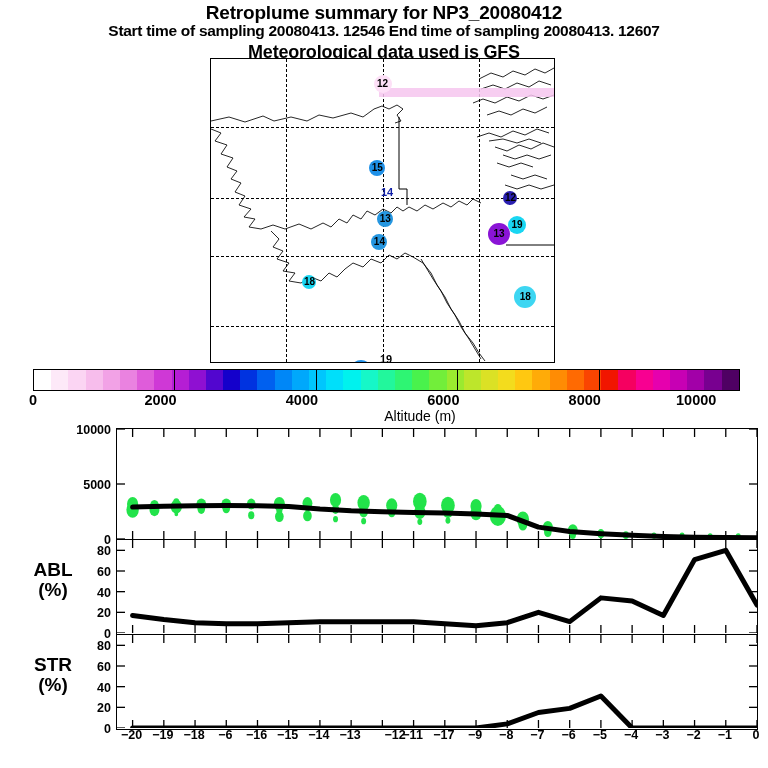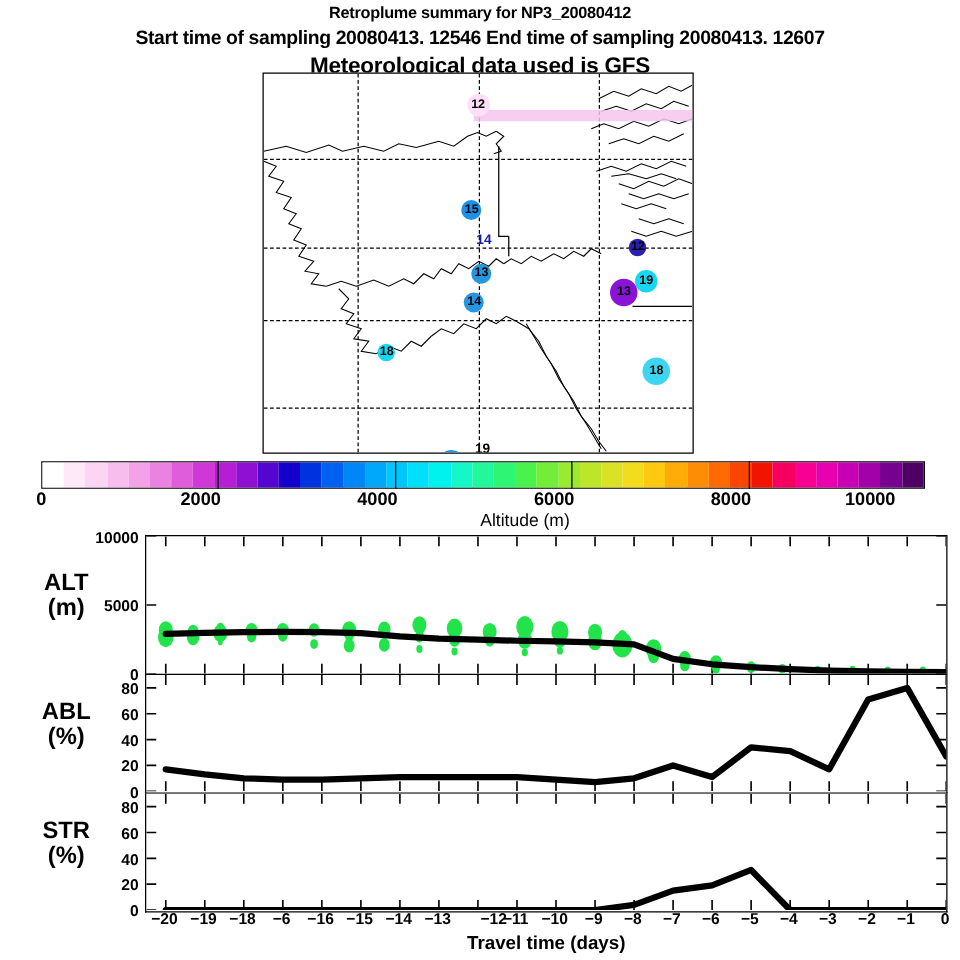--- a/index.html
+++ b/index.html
@@ -1,20 +1,20 @@
 <!DOCTYPE html>
 <html><head>
 <meta charset="utf-8">
 <style>
   html,body{margin:0;padding:0;background:#ffffff;}
   body{width:768px;height:768px;position:relative;
        font-family:"Liberation Sans",sans-serif;color:#000;overflow:hidden;}
   .abs{position:absolute;}
   .ttl{width:100%;text-align:center;font-weight:bold;}
-  #title-main{top:2px;left:0;font-size:13px;letter-spacing:-0.2px;}
+  #title-main{top:2px;left:0;font-size:19px;letter-spacing:-0.2px;}
   #title-times{top:22px;left:0;font-size:15.5px;letter-spacing:-0.3px;}
   #title-met{top:42px;left:0;font-size:18px;letter-spacing:-0.2px;}
 
   
   #map-panel{left:210px;top:58px;width:345px;height:305px;
              border:1.3px solid #000;background:#fff;box-sizing:border-box;}
   #map-clip{position:absolute;inset:0;overflow:hidden;}
   .grid-v{position:absolute;top:0;bottom:0;width:0;border-left:1.2px dashed #000;}
   .grid-h{position:absolute;left:0;right:0;height:0;border-top:1.2px dashed #000;}
   .coast{position:absolute;left:0;top:0;}
@@ -286,24 +286,20 @@
           <ellipse cx="455.80487804878044" cy="106.04" rx="3.1" ry="3.9000000000000004" fill="#22e34a"></ellipse>
           <ellipse cx="483.9024390243902" cy="104.72" rx="3.7199999999999998" ry="4.68" fill="#22e34a"></ellipse>
           <ellipse cx="508.8780487804878" cy="106.04" rx="3.1" ry="3.9000000000000004" fill="#22e34a"></ellipse>
           <ellipse cx="536.9756097560976" cy="106.7" rx="2.48" ry="3.12" fill="#22e34a"></ellipse>
           <ellipse cx="565.0731707317074" cy="106.7" rx="2.48" ry="3.12" fill="#22e34a"></ellipse>
           <ellipse cx="593.1707317073171" cy="107.36" rx="2.48" ry="3.12" fill="#22e34a"></ellipse>
           <ellipse cx="621.2682926829268" cy="107.36" rx="2.48" ry="3.12" fill="#22e34a"></ellipse>
           <polyline points="15.609756097560975,78.1 46.829268292682926,77.33 78.04878048780488,76.78 109.26829268292684,76.56 140.4878048780488,76.78 171.70731707317074,77.44 202.9268292682927,80.08 234.14634146341461,81.84 265.3658536585366,82.72 296.5853658536586,83.6 327.8048780487805,84.04 359.0243902439025,84.92 390.2439024390244,86.46000000000001 421.4634146341464,98.12 452.68292682926824,102.41 483.9024390243902,104.72 515.1219512195122,106.37 546.3414634146342,107.47 577.5609756097562,108.13 608.780487804878,108.57 640,108.79" fill="none" stroke="#000000" stroke-width="5" stroke-linejoin="round" stroke-linecap="round"></polyline>
         </svg>
     </div>
-    <div class="axname" style="left:-112px;top:28px;width:96px;">
-      <div>ALT</div>
-      <div>(m)</div>
-    </div>
   <div class="ylab" style="top: 111px;">0</div>
       <div class="ylab" style="top: 56px;">5000</div>
       <div class="ylab" style="top: 1px;">10000</div>
     </div>
 
   <div class="panel" id="panel-abl">
     <div class="pclip">
       <svg id="abl-svg" width="640" height="93" viewBox="0 0 640 93" preserveAspectRatio="none">
           <line x1="0" y1="93" x2="8" y2="93" stroke="#000" stroke-width="1.3"></line>
           <line x1="632" y1="93" x2="640" y2="93" stroke="#000" stroke-width="1.3"></line>
@@ -444,31 +440,30 @@
       <div class="xl" style="left: 15.6098px;">−20</div>
       <div class="xl" style="left: 46.8293px;">−19</div>
       <div class="xl" style="left: 78.0488px;">−18</div>
       <div class="xl" style="left: 109.268px;">−6</div>
       <div class="xl" style="left: 140.488px;">−16</div>
       <div class="xl" style="left: 171.707px;">−15</div>
       <div class="xl" style="left: 202.927px;">−14</div>
       <div class="xl" style="left: 234.146px;">−13</div>
       <div class="xl" style="left: 279px;">−12</div>
       <div class="xl" style="left: 296.585px;">−11</div>
-      <div class="xl" style="left: 327.805px;">−10</div>
+      <div class="xl" style="left: 327.805px;">−17</div>
       <div class="xl" style="left: 359.024px;">−9</div>
       <div class="xl" style="left: 390.244px;">−8</div>
       <div class="xl" style="left: 421.463px;">−7</div>
       <div class="xl" style="left: 452.683px;">−6</div>
       <div class="xl" style="left: 483.902px;">−5</div>
       <div class="xl" style="left: 515.122px;">−4</div>
       <div class="xl" style="left: 546.341px;">−3</div>
       <div class="xl" style="left: 577.561px;">−2</div>
       <div class="xl" style="left: 608.78px;">−1</div>
       <div class="xl" style="left: 640px;">0</div>
     </div>
-  <div id="xaxis-title">Travel time (days)</div>
 </div>
 
 <div class="cbsep abs" style="left: 174.4px;"></div>
 <div class="cbsep abs" style="left: 315.8px;"></div>
 <div class="cbsep abs" style="left: 457.2px;"></div>
 <div class="cbsep abs" style="left: 598.6px;"></div>
 
 </body></html>

